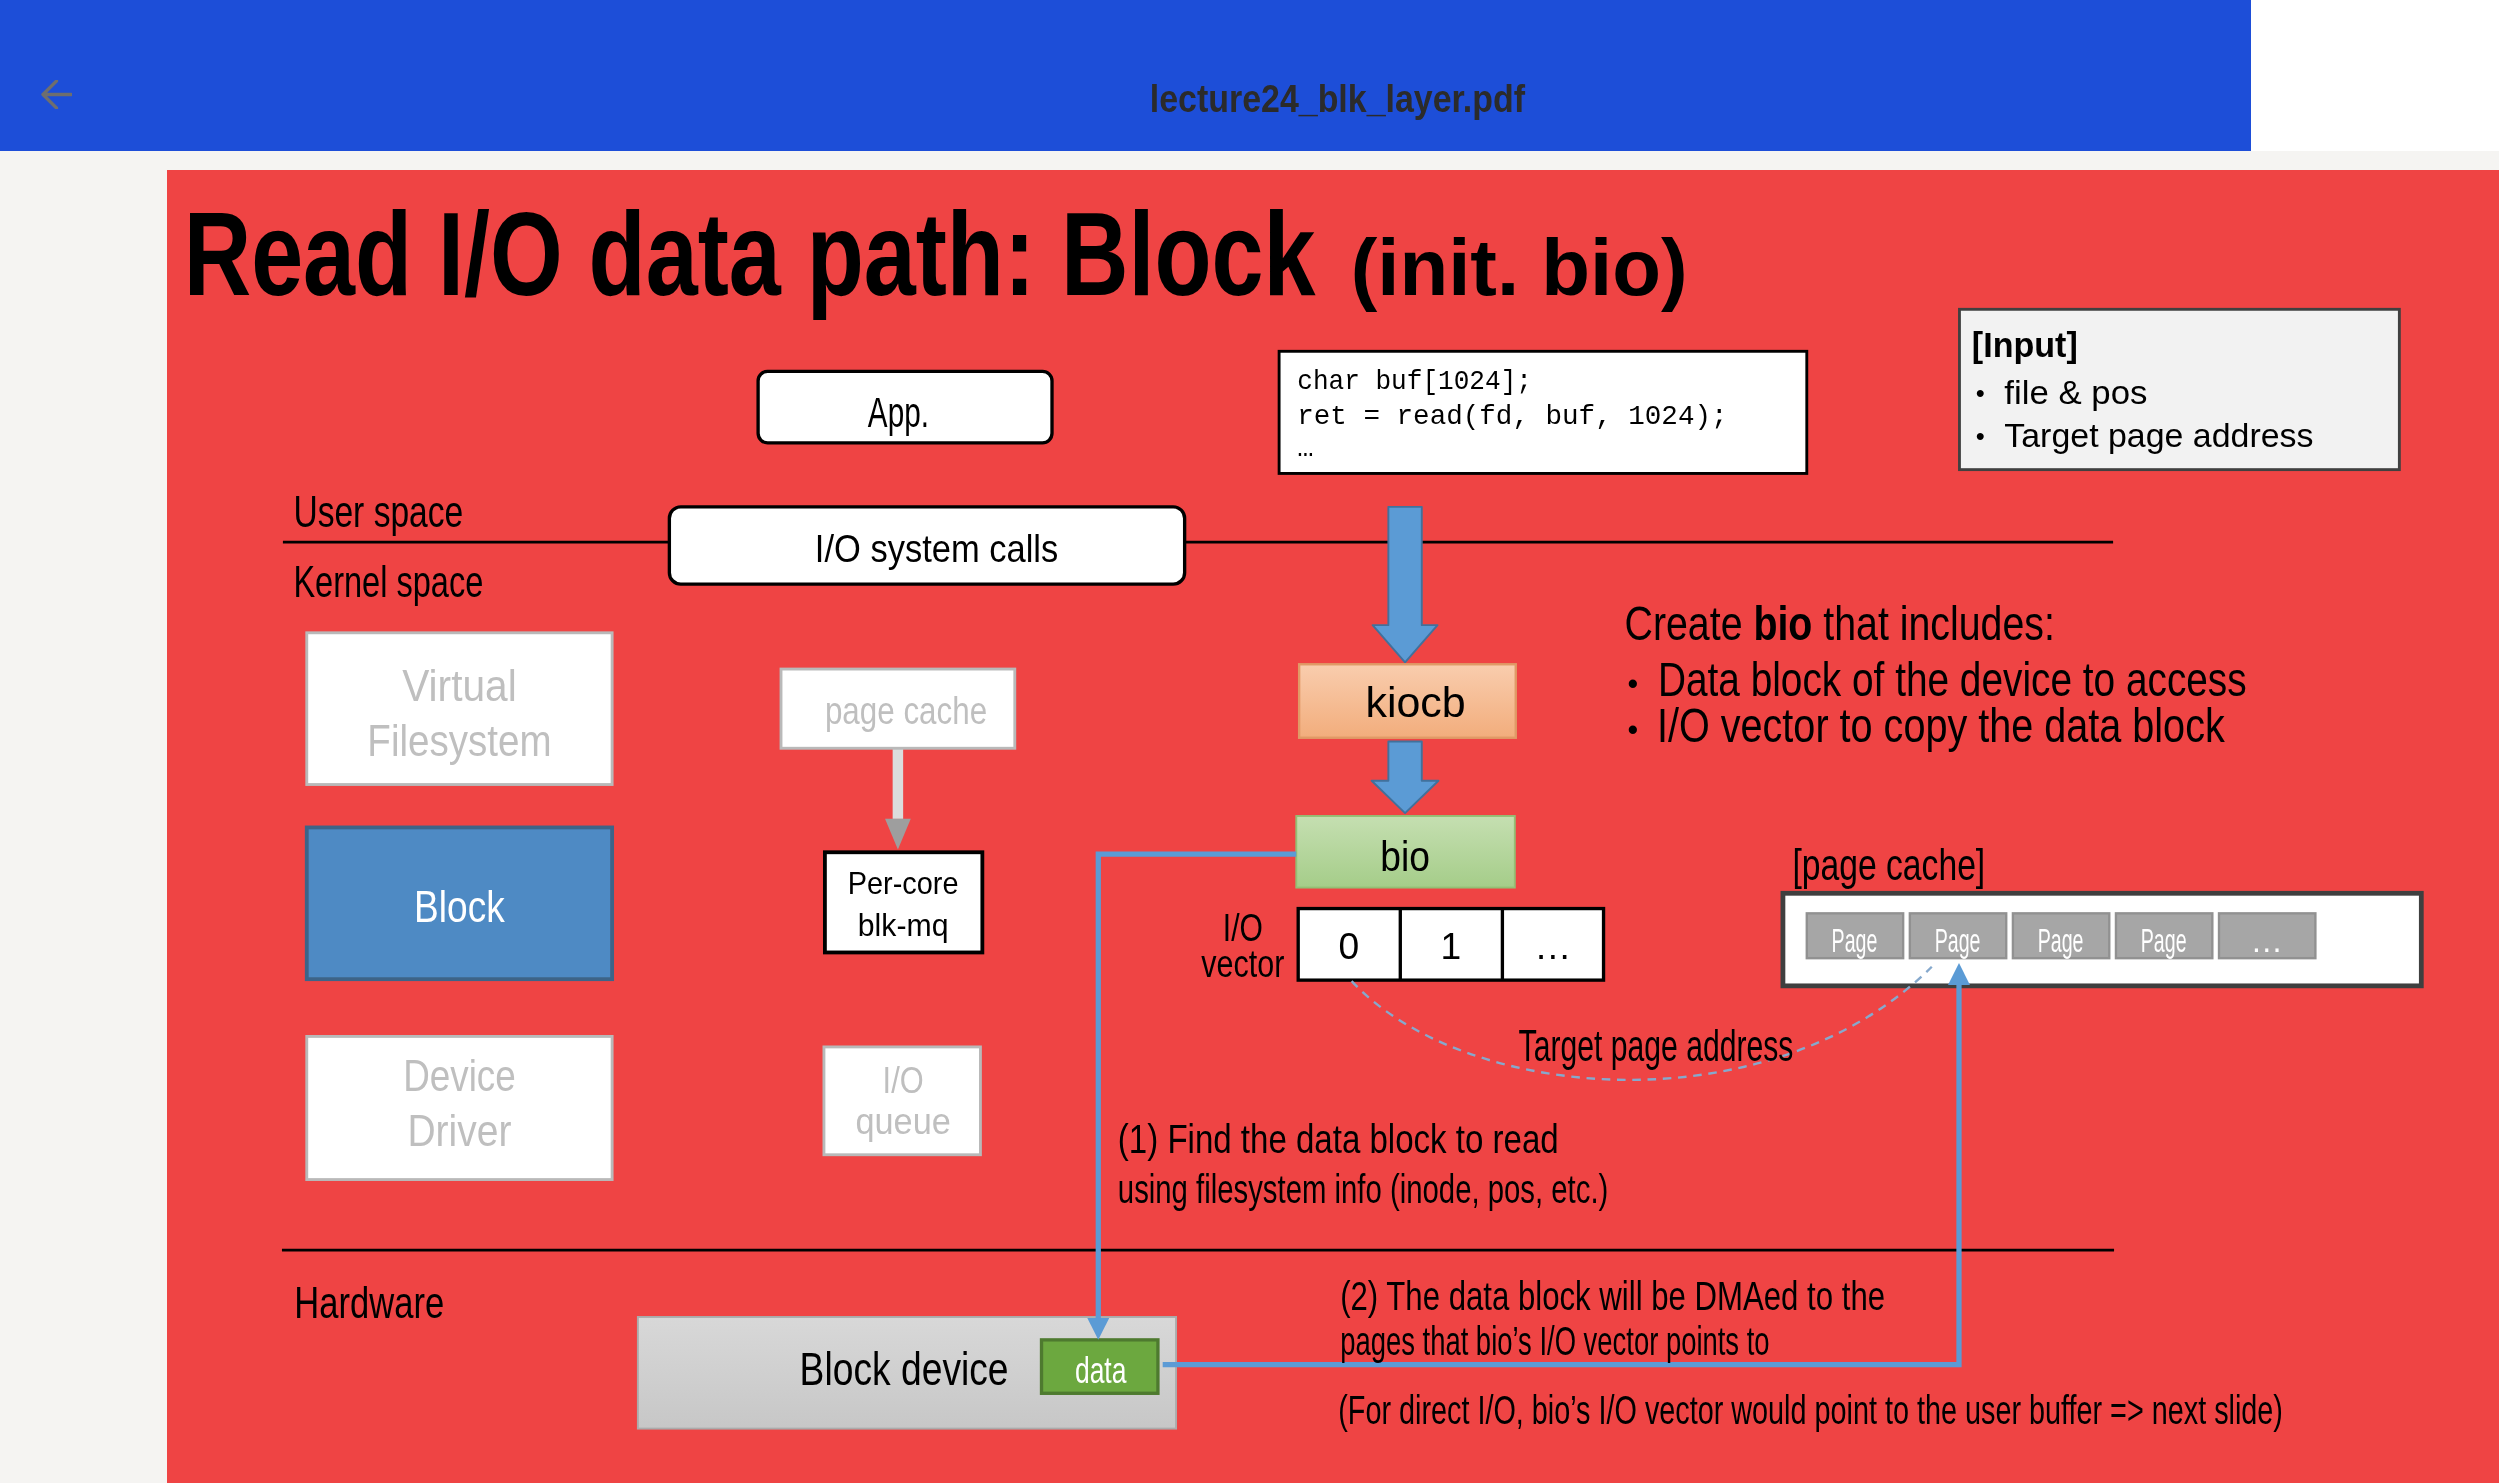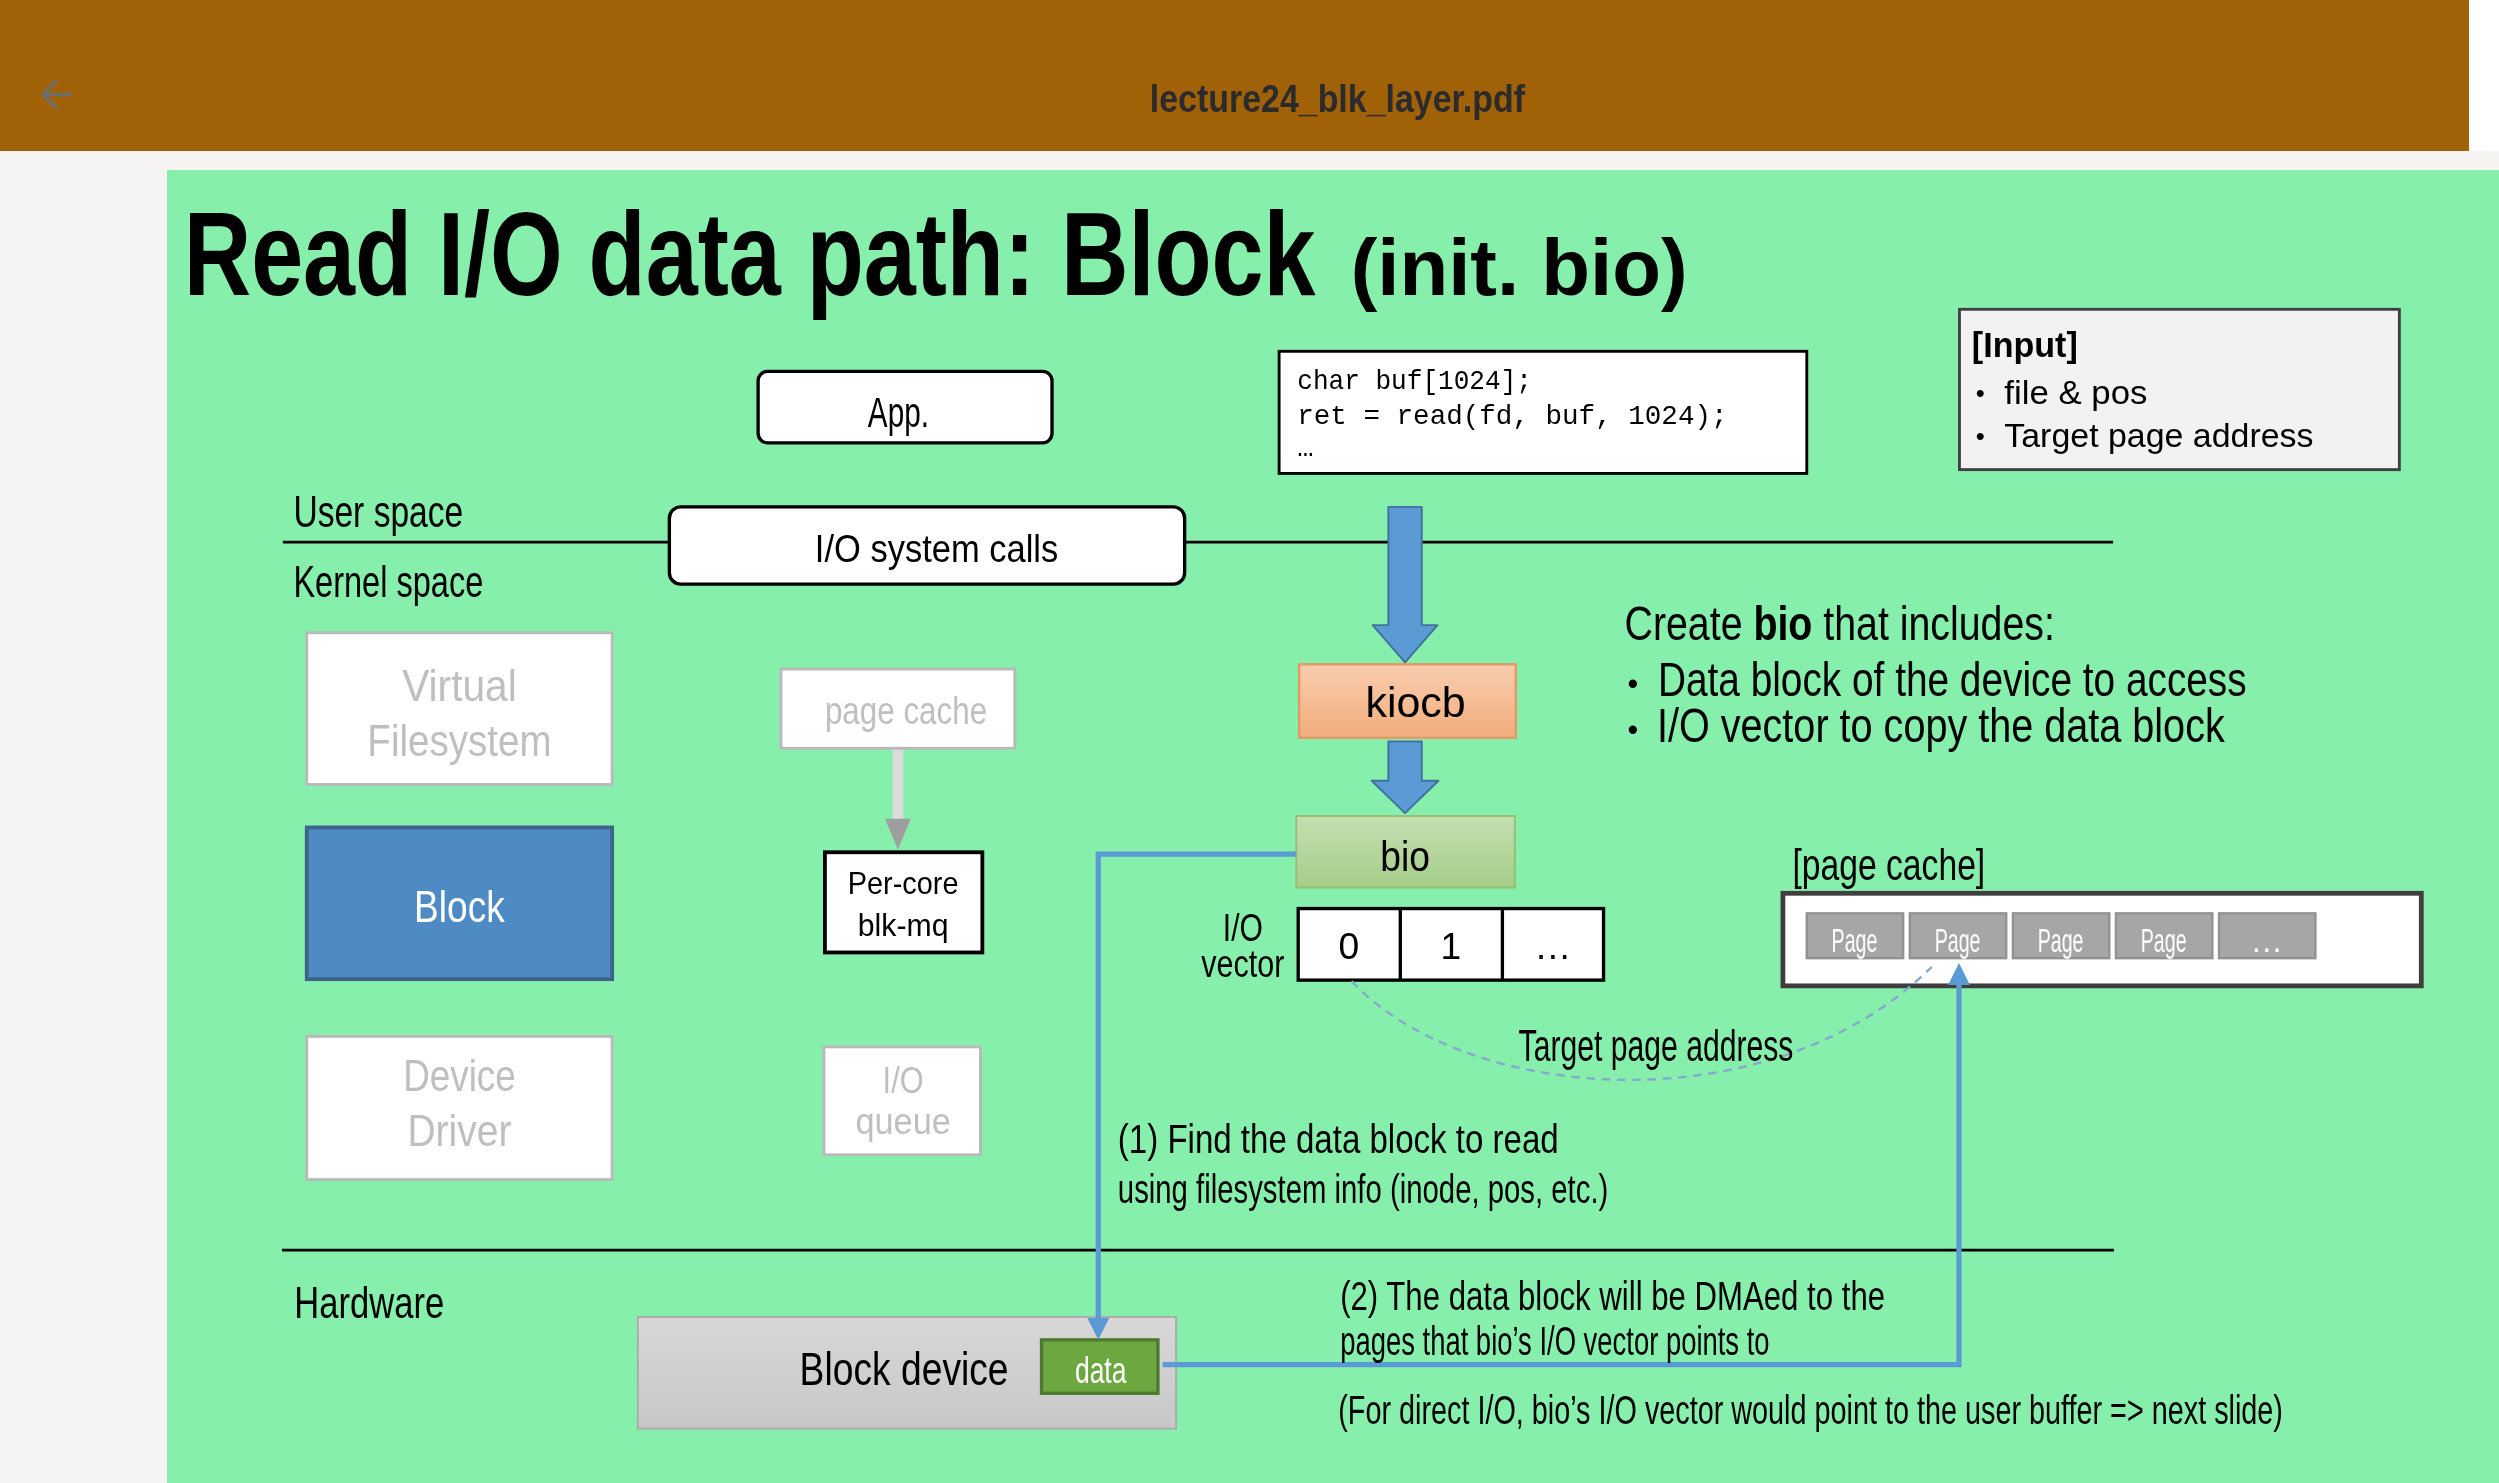--- a/index.html
+++ b/index.html
@@ -1,20 +1,20 @@
 <!DOCTYPE html>
 <html><head>
 <meta charset="utf-8">
 <style>
   html,body{margin:0;padding:0;width:2500px;height:1483px;overflow:hidden;
     font-family:"Liberation Sans",sans-serif;background:#fff;}
   .abs{position:absolute;}
   #bg{position:absolute;left:0;top:151px;width:2500px;height:1332px;background:#f5f4f2;}
-  #topbar{position:absolute;left:0;top:0;width:2469px;height:151px;background:#a16207;}
-  #slide{position:absolute;left:167px;top:170px;width:2333px;height:1313px;background:#86efac;}
+  #topbar{position:absolute;left:0;top:0;width:2251px;height:151px;background:#1d4ed8;}
+  #slide{position:absolute;left:167px;top:170px;width:2333px;height:1313px;background:#ef4444;}
 
 </style>
 </head>
 <body>
 <div id="bg"></div>
 <div id="topbar">
   <svg class="abs" style="left:41px;top:80px" width="31" height="29" viewBox="0 0 32 30">
     <path d="M16 1 L2 15 L16 29 M2 15 H31" stroke="#6e6e6e" stroke-width="3.4" fill="none" stroke-linecap="round" stroke-linejoin="round"></path>
   </svg>
   <svg class="abs" style="left:1050px;top:38px" width="592" height="105" viewBox="0 0 620 110">

